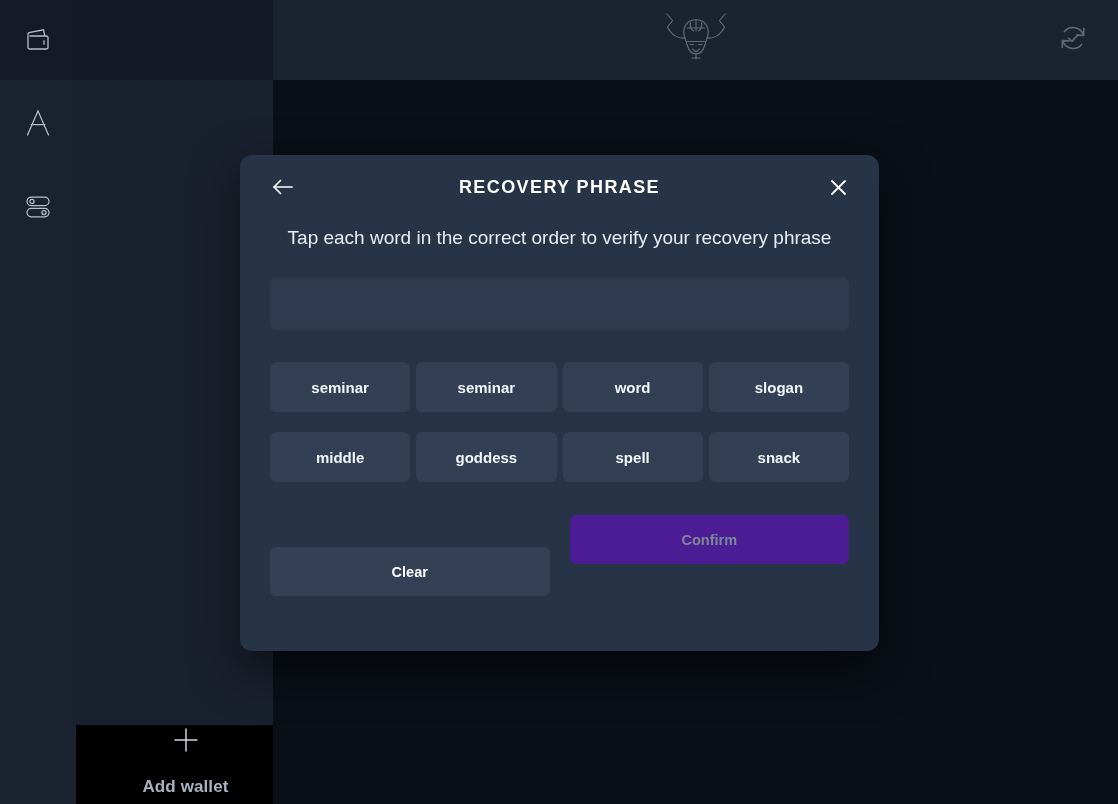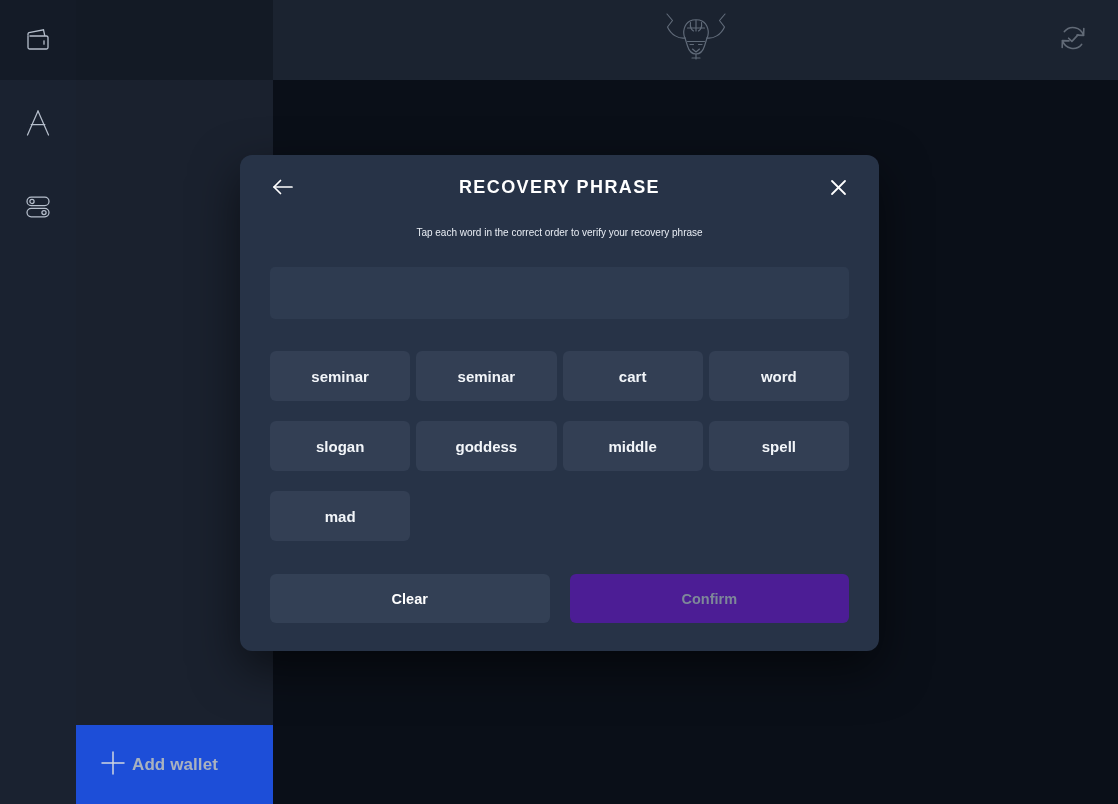--- a/index.html
+++ b/index.html
@@ -71,27 +71,28 @@
     width: 197px;
     height: 645px;
     background: #1a212e;
   }
   .add-wallet-bar {
     position: absolute;
     left: 76px;
     top: 725px;
     width: 197px;
     height: 79px;
-    background: #1d4ed8;
+    background: #000000;
     display: flex;
     align-items: center;
     padding-left: 22px;
-    gap: 4px;
+    gap: 18px;
     cursor: pointer;
     z-index: 6;
+    flex-direction: column;
   }
   .add-wallet-label {
     color: #a9b2bf;
     font-size: 17px;
     font-weight: bold;
     letter-spacing: .1px;
     white-space: nowrap;
   }
 
   
@@ -173,21 +174,21 @@
     justify-content: center;
     cursor: pointer;
     border-radius: 6px;
   }
   .back-btn { left: 26px; top: 17px; }
   .close-btn { right: 24px; top: 17px; }
 
   .modal-subtitle {
     text-align: center;
     color: #e8edf4;
-    font-size: 10px;
+    font-size: 19px;
     font-weight: normal;
     padding: 0 40px;
     margin-top: 6px;
   }
 
   .answer-box {
     margin: 29px 30px 0 30px;
     height: 52px;
     background: #2e3b50;
     border-radius: 5px;
@@ -228,20 +229,21 @@
     font-size: 14.5px;
     font-weight: bold;
     cursor: pointer;
     display: flex;
     align-items: center;
     justify-content: center;
   }
   .btn-clear {
     background: #334055;
     color: #ffffff;
+    margin-top: 32px;
   }
   .btn-confirm {
     background: #4c1d95;
     color: #7e8899;
     cursor: default;
   }
 </style>
 </head>
 <body>
 
@@ -361,27 +363,26 @@
         </div>
       </div>
 
       <div class="modal-subtitle">Tap each word in the correct order to verify your recovery phrase</div>
 
       <div class="answer-box"></div>
 
       <div class="word-grid">
         <button class="word-btn">seminar</button>
         <button class="word-btn">seminar</button>
-        <button class="word-btn">cart</button>
         <button class="word-btn">word</button>
         <button class="word-btn">slogan</button>
+        <button class="word-btn">middle</button>
         <button class="word-btn">goddess</button>
-        <button class="word-btn">middle</button>
         <button class="word-btn">spell</button>
-        <button class="word-btn">mad</button>
+        <button class="word-btn">snack</button>
       </div>
 
       <div class="action-row">
         <button class="action-btn btn-clear">Clear</button>
         <button class="action-btn btn-confirm">Confirm</button>
       </div>
 
     </div>
   </div>
 

